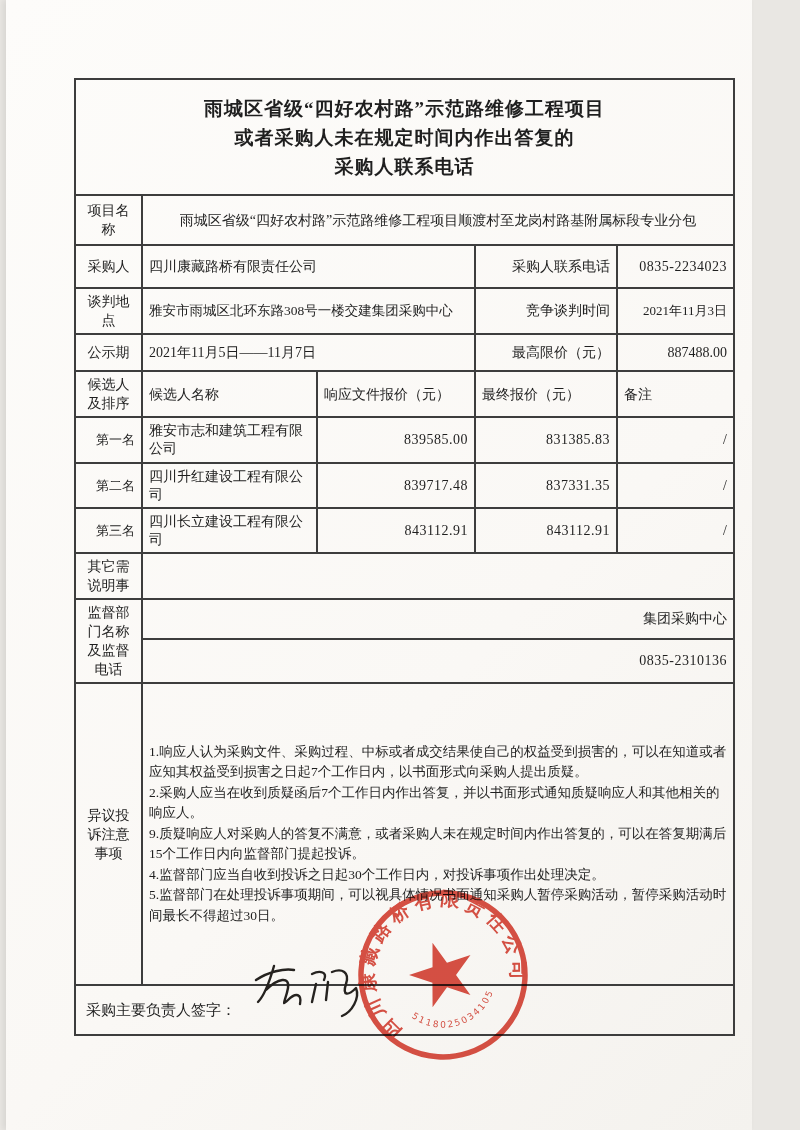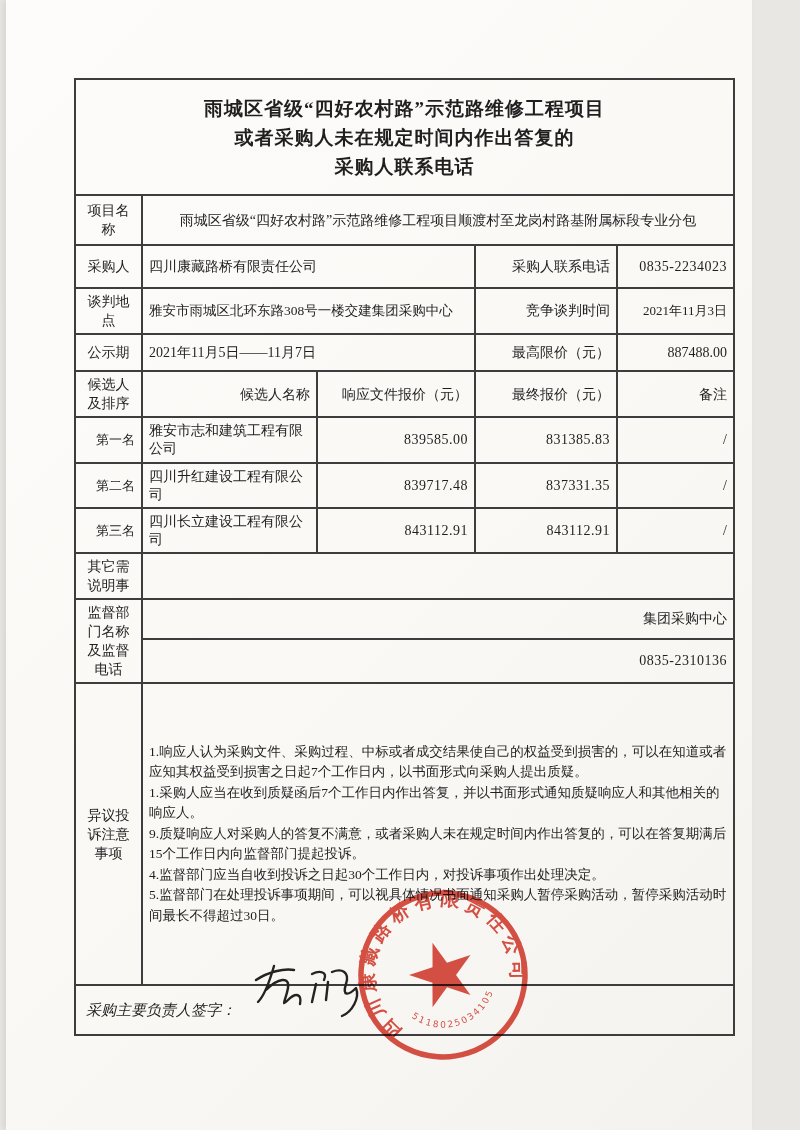--- a/index.html
+++ b/index.html
@@ -30,26 +30,26 @@
     line-break:anywhere;
     word-break:break-all;
   }
   .title-cell { text-align:center; vertical-align:middle; }
   .title-line { font-size:19px; font-weight:700; line-height:29px; letter-spacing:1px; }
   .label-cell { text-align:center; padding:3px 8px; line-height:19px;border-radius:18px; }
   .value-left { text-align:left; padding-left:9px; }
   .value-center { text-align:right; }
   .num { font-size:13px; letter-spacing:0.5px; }
   .small-num { font-size:12px; }
-  .cand-header { text-align:right; line-height:19px; }
+  .cand-header { text-align:left; line-height:19px; }
   .cand-name { text-align:left; padding-left:9px; font-size:13.5px;margin-top:44px; }
   .project-value { font-size:13.5px; padding-left:8px; text-align:center; line-height:19px; }
   .objection-cell { vertical-align:middle; padding:10px 12px;border-radius:29px; }
   .objection-line { font-size:13.5px; line-height:20.5px; text-align:left; }
-  .sig-cell { position:relative;font-style:italic; }
+  .sig-cell { position:relative; }
   .sig-label { font-size:15px; padding-left:4px; }
   .stamp-wrap {
     position:absolute; left:345px; top:883px; width:184px; height:184px;
     transform:rotate(-18deg);
     opacity:0.88;
     mix-blend-mode:multiply;
     pointer-events:none;
     z-index:5;
   }
   .signature-wrap {
@@ -147,21 +147,21 @@
       <td colspan="4" class="value-center">集团采购中心</td>
     </tr>
     <tr style="height:39px">
       <td colspan="4" class="value-center num">0835-2310136</td>
     </tr>
 
     <tr style="height:302px">
       <td class="label-cell">异议投诉注意事项</td>
       <td colspan="4" class="objection-cell">
         <div class="objection-line">1.响应人认为采购文件、采购过程、中标或者成交结果使自己的权益受到损害的，可以在知道或者应知其权益受到损害之日起7个工作日内，以书面形式向采购人提出质疑。</div>
-        <div class="objection-line">1.采购人应当在收到质疑函后7个工作日内作出答复，并以书面形式通知质疑响应人和其他相关的响应人。</div>
+        <div class="objection-line">2.采购人应当在收到质疑函后7个工作日内作出答复，并以书面形式通知质疑响应人和其他相关的响应人。</div>
         <div class="objection-line">9.质疑响应人对采购人的答复不满意，或者采购人未在规定时间内作出答复的，可以在答复期满后15个工作日内向监督部门提起投诉。</div>
         <div class="objection-line">4.监督部门应当自收到投诉之日起30个工作日内，对投诉事项作出处理决定。</div>
         <div class="objection-line">5.监督部门在处理投诉事项期间，可以视具体情况书面通知采购人暂停采购活动，暂停采购活动时间最长不得超过30日。</div>
       </td>
     </tr>
 
     <tr style="height:50px">
       <td colspan="5" class="sig-cell value-left">
         <span class="sig-label">采购主要负责人签字：</span>
       </td>

